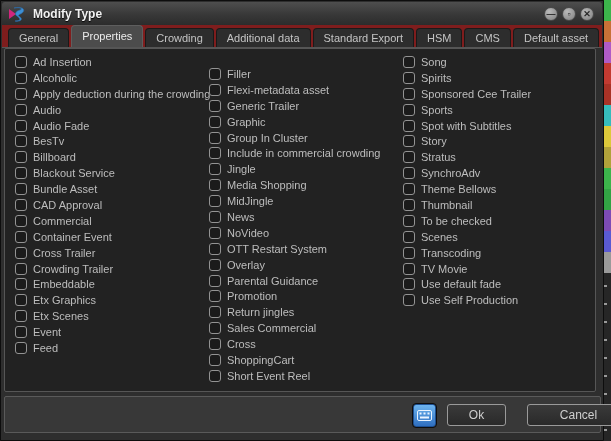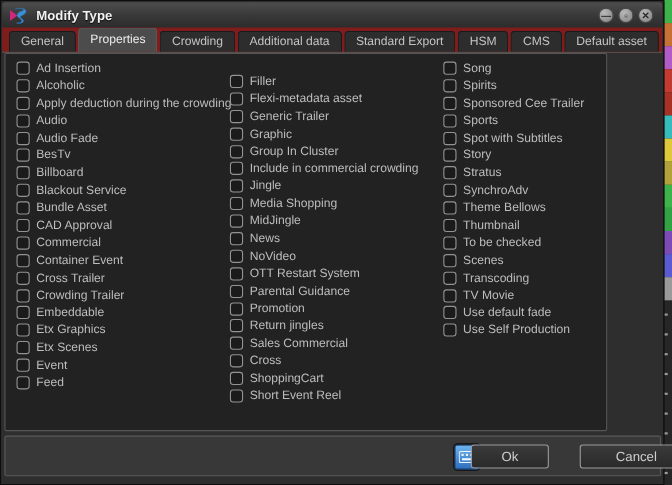--- a/index.html
+++ b/index.html
@@ -34,42 +34,42 @@
   .tabbar { position:absolute; left:1px; top:24px; right:1px; height:23px;
             background:#7f1d1d; display:flex; align-items:flex-end; padding-left:6px;
             border-bottom:1px solid #555; }
   .tab { height:19px; line-height:18px; padding:0 10px; margin-right:2px;
          background:#2d2d2d; border:1px solid #1a1a1a; border-bottom:none;
          border-radius:4px 4px 0 0; color:#c4c4c4; font-size:11px; white-space:nowrap; }
   .tab.active { height:22px; line-height:21px; background:#4c4c4c; color:#ececec;
                 border-color:#5e5e5e; position:relative; z-index:2; }
 
   
-  .panel { position:absolute; left:3px; top:47px; width:548px; height:344px;
+  .panel { position:absolute; left:3px; top:47px; width:592px; height:344px;
            background:#222; border:1px solid #565656; border-radius:2px; }
   .col { position:absolute; top:5px; }
   .col0 { left:10px;  width:192px; }
   .col1 { left:204px; width:190px;margin-top:12px; }
   .col2 { left:398px; width:190px; }
   .cb-row { display:flex; align-items:center; height:15.9px; cursor:default; }
   .cb-box { flex:0 0 auto; width:12px; height:12px; border:1px solid #939393;
             border-radius:3px; background:#1b1b1b; margin-right:6px; }
   .cb-label { color:#bdbdbd; font-size:11px; white-space:nowrap; }
 
   
   .footer { position:absolute; left:3px; top:395px; width:597px; height:37px;
             background:#383838; border:1px solid #5a5a5a; border-radius:2px; }
   .kb-btn { position:absolute; left:408px; top:7px; width:23px; height:23px;
             background:linear-gradient(#6db4ef,#2f6fc0); border:1px solid #1d4f92;
             outline:1px solid #0e0e0e; border-radius:3px;
             display:flex; align-items:center; justify-content:center; }
   .dlg-btn { position:absolute; top:7px; height:22px; background:linear-gradient(#3a3a3a,#2a2a2a);
              border:1px solid #9a9a9a; border-radius:3px; color:#cfcfcf; font-size:12px;
              text-align:center; line-height:20px; }
-  .ok-btn { left:423px; width:71px; }
+  .ok-btn { left:442px; width:59px; }
   .cancel-btn { left:522px; width:89px;padding-left:14px; }
 </style>
 </head>
 <body>
 
 <div class="screen">
 
   <div class="bg-strip">
       <div class="block" style="height: 21px; background: rgb(60, 180, 75);"></div>
       <div class="block" style="height: 21px; background: rgb(200, 113, 55);"></div>
@@ -246,20 +246,24 @@
           <div class="cb-row">
             <span class="cb-box"></span>
             <span class="cb-label">NoVideo</span>
           </div>
           <div class="cb-row">
             <span class="cb-box"></span>
             <span class="cb-label">OTT Restart System</span>
           </div>
           <div class="cb-row">
             <span class="cb-box"></span>
+            <span class="cb-label">Overlay</span>
+          </div>
+          <div class="cb-row">
+            <span class="cb-box"></span>
             <span class="cb-label">Parental Guidance</span>
           </div>
           <div class="cb-row">
             <span class="cb-box"></span>
             <span class="cb-label">Promotion</span>
           </div>
           <div class="cb-row">
             <span class="cb-box"></span>
             <span class="cb-label">Return jingles</span>
           </div>

